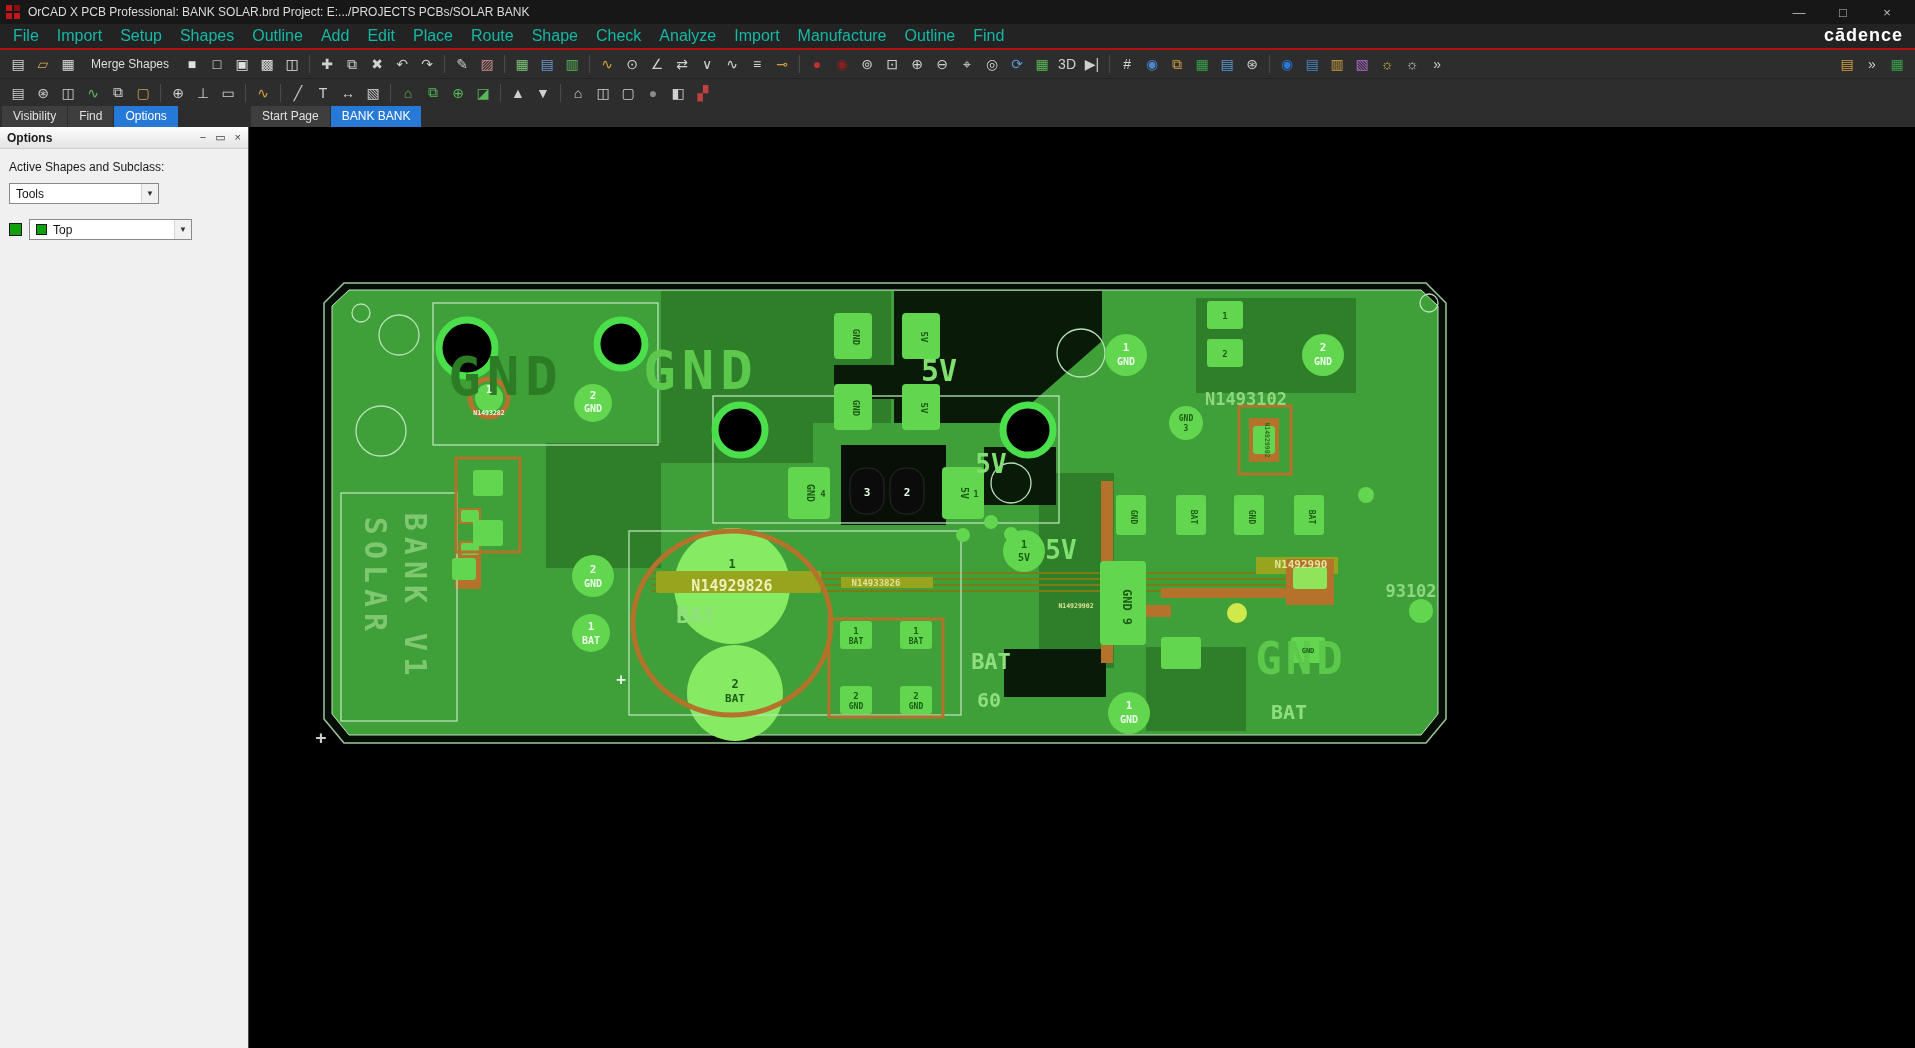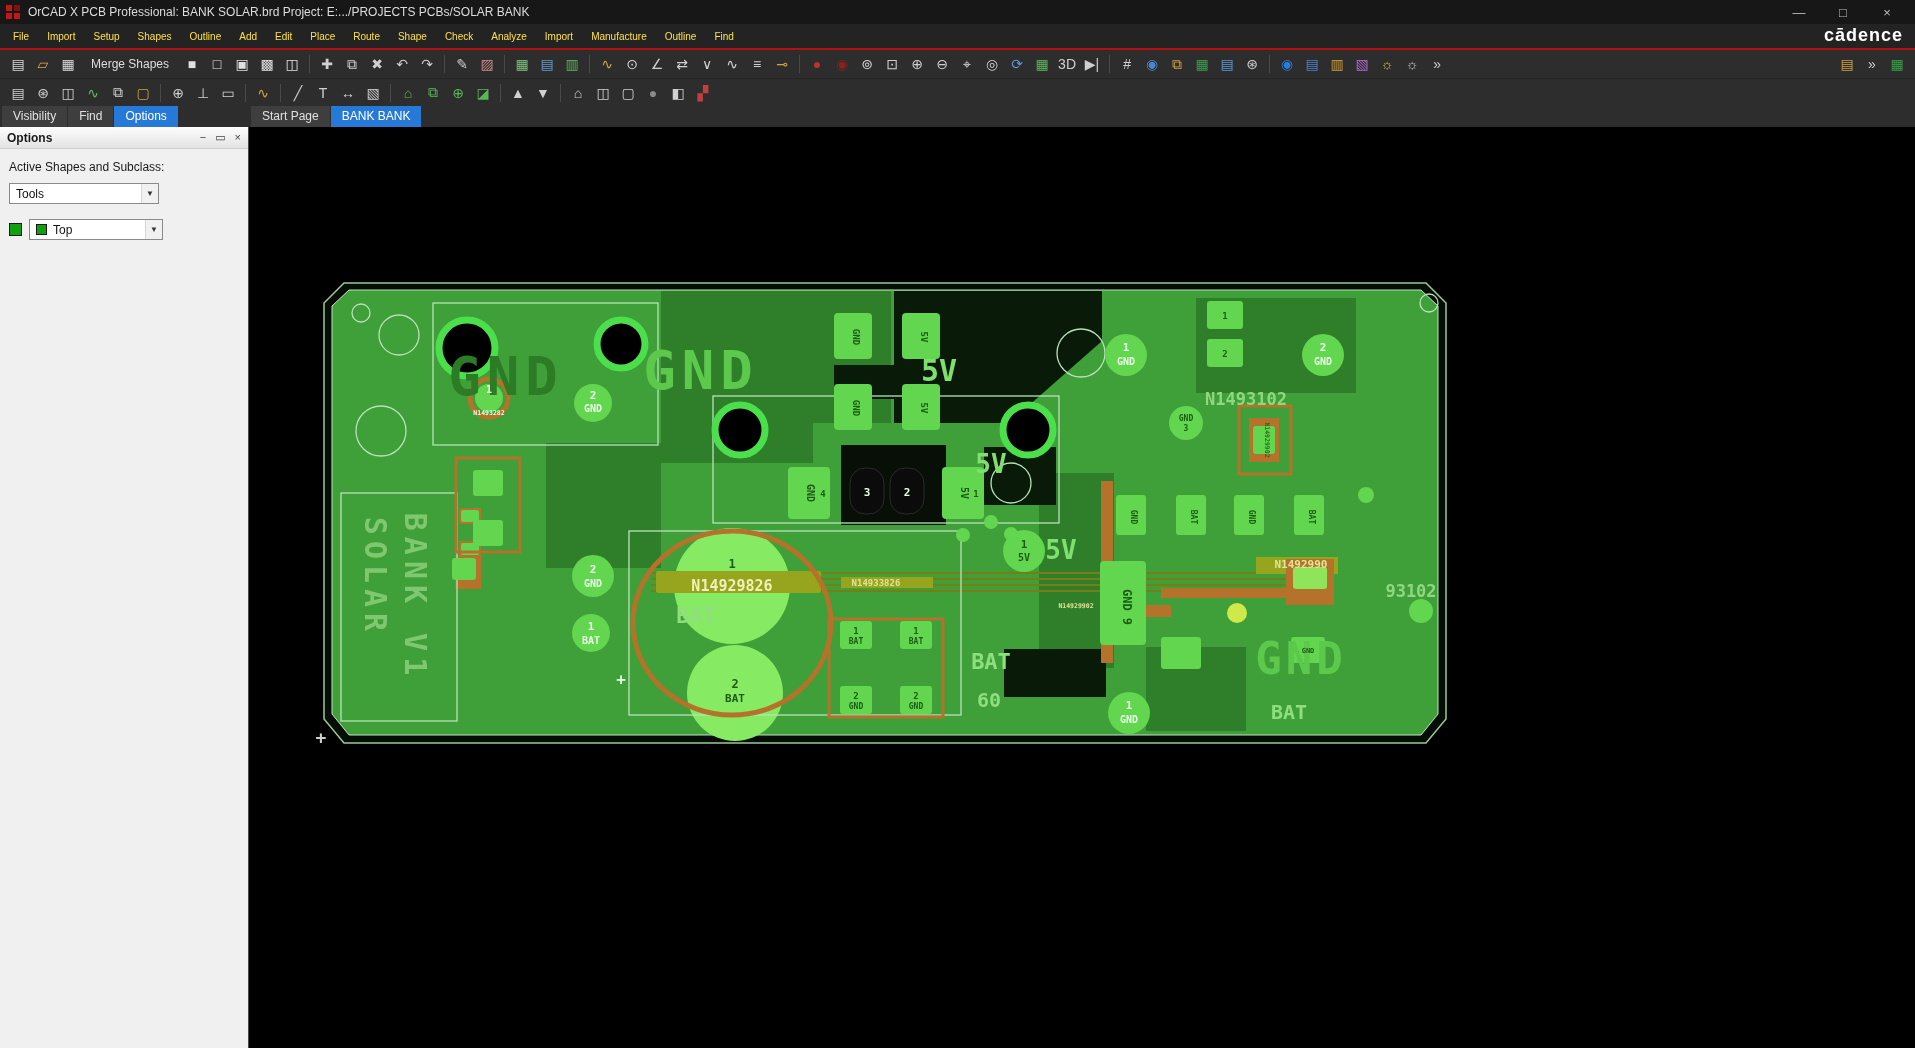--- a/index.html
+++ b/index.html
@@ -6,21 +6,21 @@
   html,body{width:1915px;height:1048px;overflow:hidden;background:#000;font-family:"Liberation Sans",sans-serif;-webkit-font-smoothing:antialiased}
   
   .titlebar{height:24px;background:#171717;display:flex;align-items:center;color:#dcdcdc;font-size:12px;padding:0 6px;gap:8px}
   .app-logo{width:14px;height:14px;display:grid;grid-template-columns:6px 6px;grid-template-rows:6px 6px;gap:2px}
   .app-logo i{background:#c01818;display:block}
   .app-logo i:nth-child(2){background:#821010}
   .win-controls{margin-left:auto;display:flex}
   .win-btn{width:44px;height:24px;display:flex;align-items:center;justify-content:center;color:#bdbdbd;font-size:13px}
   
   .menubar{height:26px;background:#232323;display:flex;align-items:center;padding:0 4px;border-bottom:2px solid #b50f0f;position:relative}
-  .menu-item{color:#fde047;font-size:10px;padding:3px 9px;cursor:default}
+  .menu-item{color:#14b8a6;font-size:16px;padding:3px 9px;cursor:default}
   .brand{position:absolute;right:12px;top:1px;color:#fff;font-size:18px;font-weight:bold;letter-spacing:1px}
   
   .toolbar{height:28px;background:#2d2d2d;display:flex;align-items:center;padding:0 6px;gap:1px}
   .toolbar.second{border-top:1px solid #242424}
   .tool{min-width:24px;height:24px;display:flex;align-items:center;justify-content:center;font-size:14px;border-radius:2px;cursor:default}
   .sep{width:1px;height:18px;background:#4a4a4a;margin:0 4px}
   .merge-label{color:#dedede;font-size:12px;padding:0 10px;white-space:nowrap}
   .spacer{flex:1}
   
   .tabsrow{height:21px;background:#2d2d2d;display:flex;align-items:flex-end}
@@ -36,21 +36,21 @@
   .panel-controls{margin-left:auto;display:flex;gap:9px;color:#444;font-size:11px}
   .panel-controls span{cursor:default}
   .panel-body{padding:11px 9px;font-size:12px;color:#1a1a1a}
   .field-label{margin-bottom:9px}
   .dd{width:150px;height:21px;border:1px solid #8a8a8a;background:#fff;display:flex;align-items:center;padding-left:6px;font-size:12px;color:#111}
   .dd .arrow{margin-left:auto;width:17px;height:19px;display:flex;align-items:center;justify-content:center;color:#333;font-size:8px;background:#f1f1f1;border-left:1px solid #d6d6d6}
   .dd-first{margin-bottom:15px}
   .sub-row{display:flex;align-items:center;gap:7px}
   .swatch{width:13px;height:13px;border:1px solid #1a1a1a;background:#10a010;flex:none}
   .swatch-sm{width:11px;height:11px;border:1px solid #1a1a1a;background:#10a010;flex:none;margin-right:6px}
-  .dd2{width:134px}
+  .dd2{width:163px}
   .canvas{flex:1;background:#000;position:relative}
   svg{display:block}
   svg text{font-family:"DejaVu Sans Mono","Liberation Mono",monospace}
 </style>
 </head>
 <body>
 
 <div class="titlebar">
   <span class="app-logo">
       <i></i>

